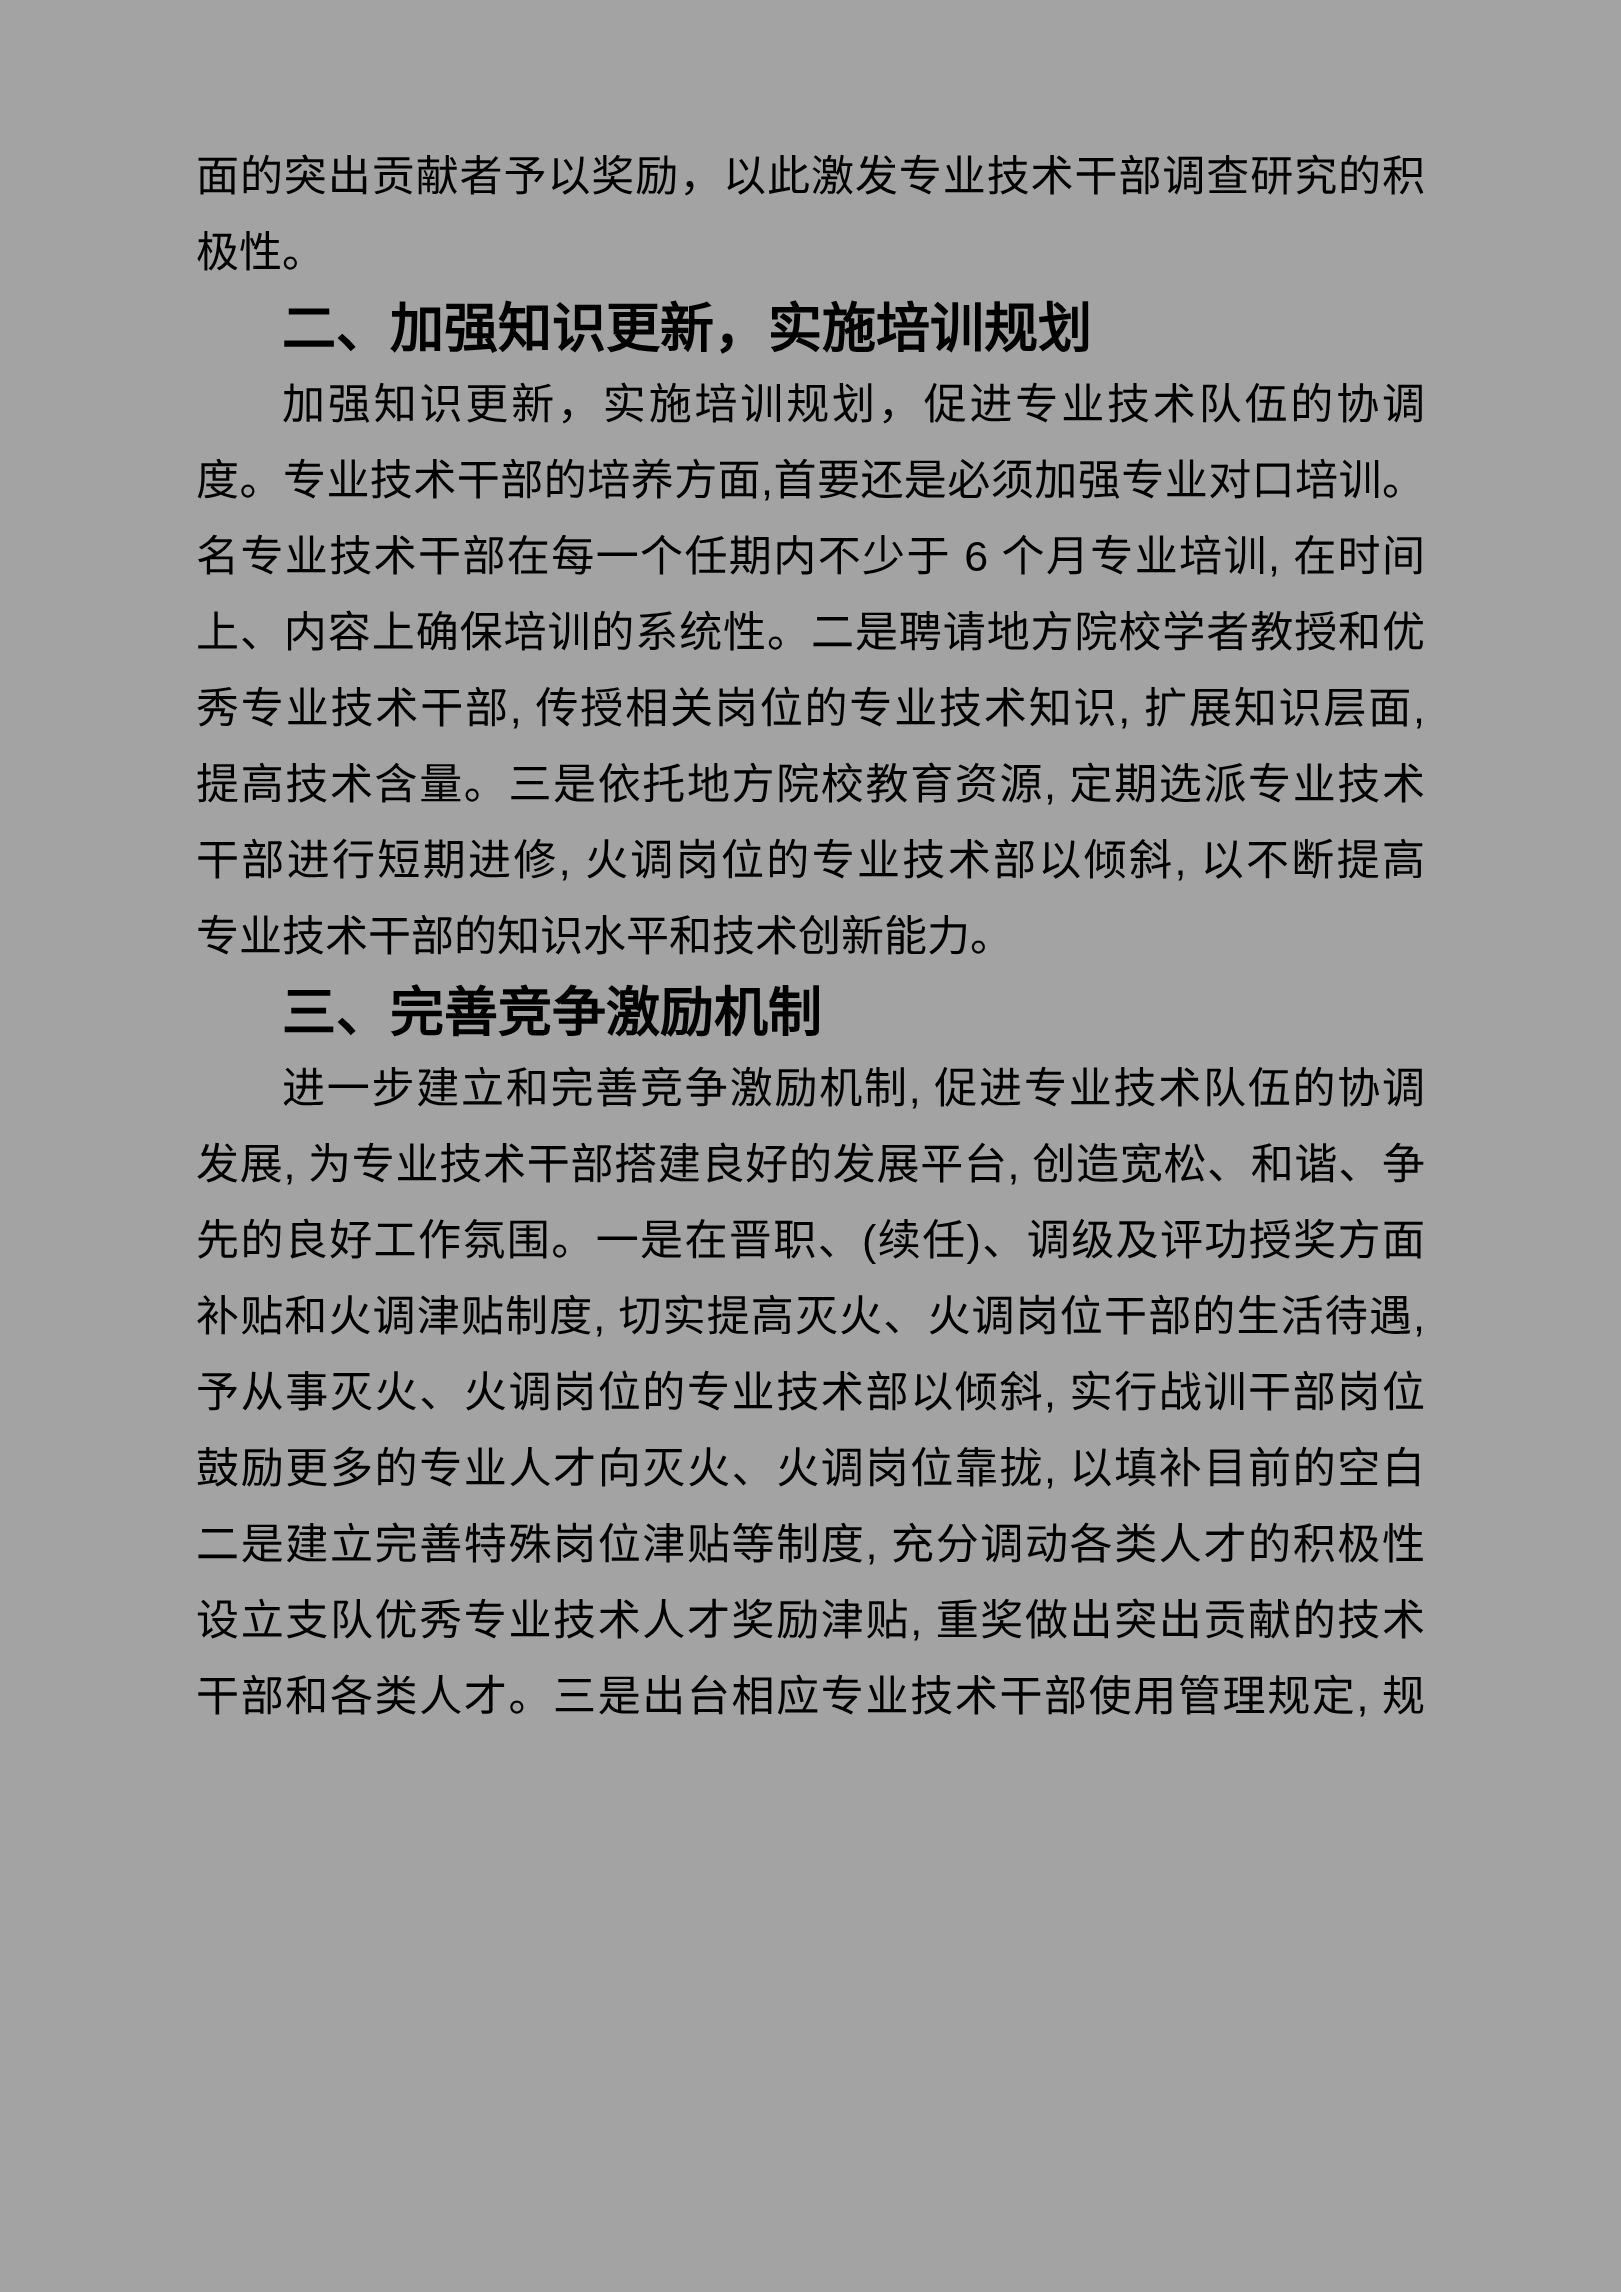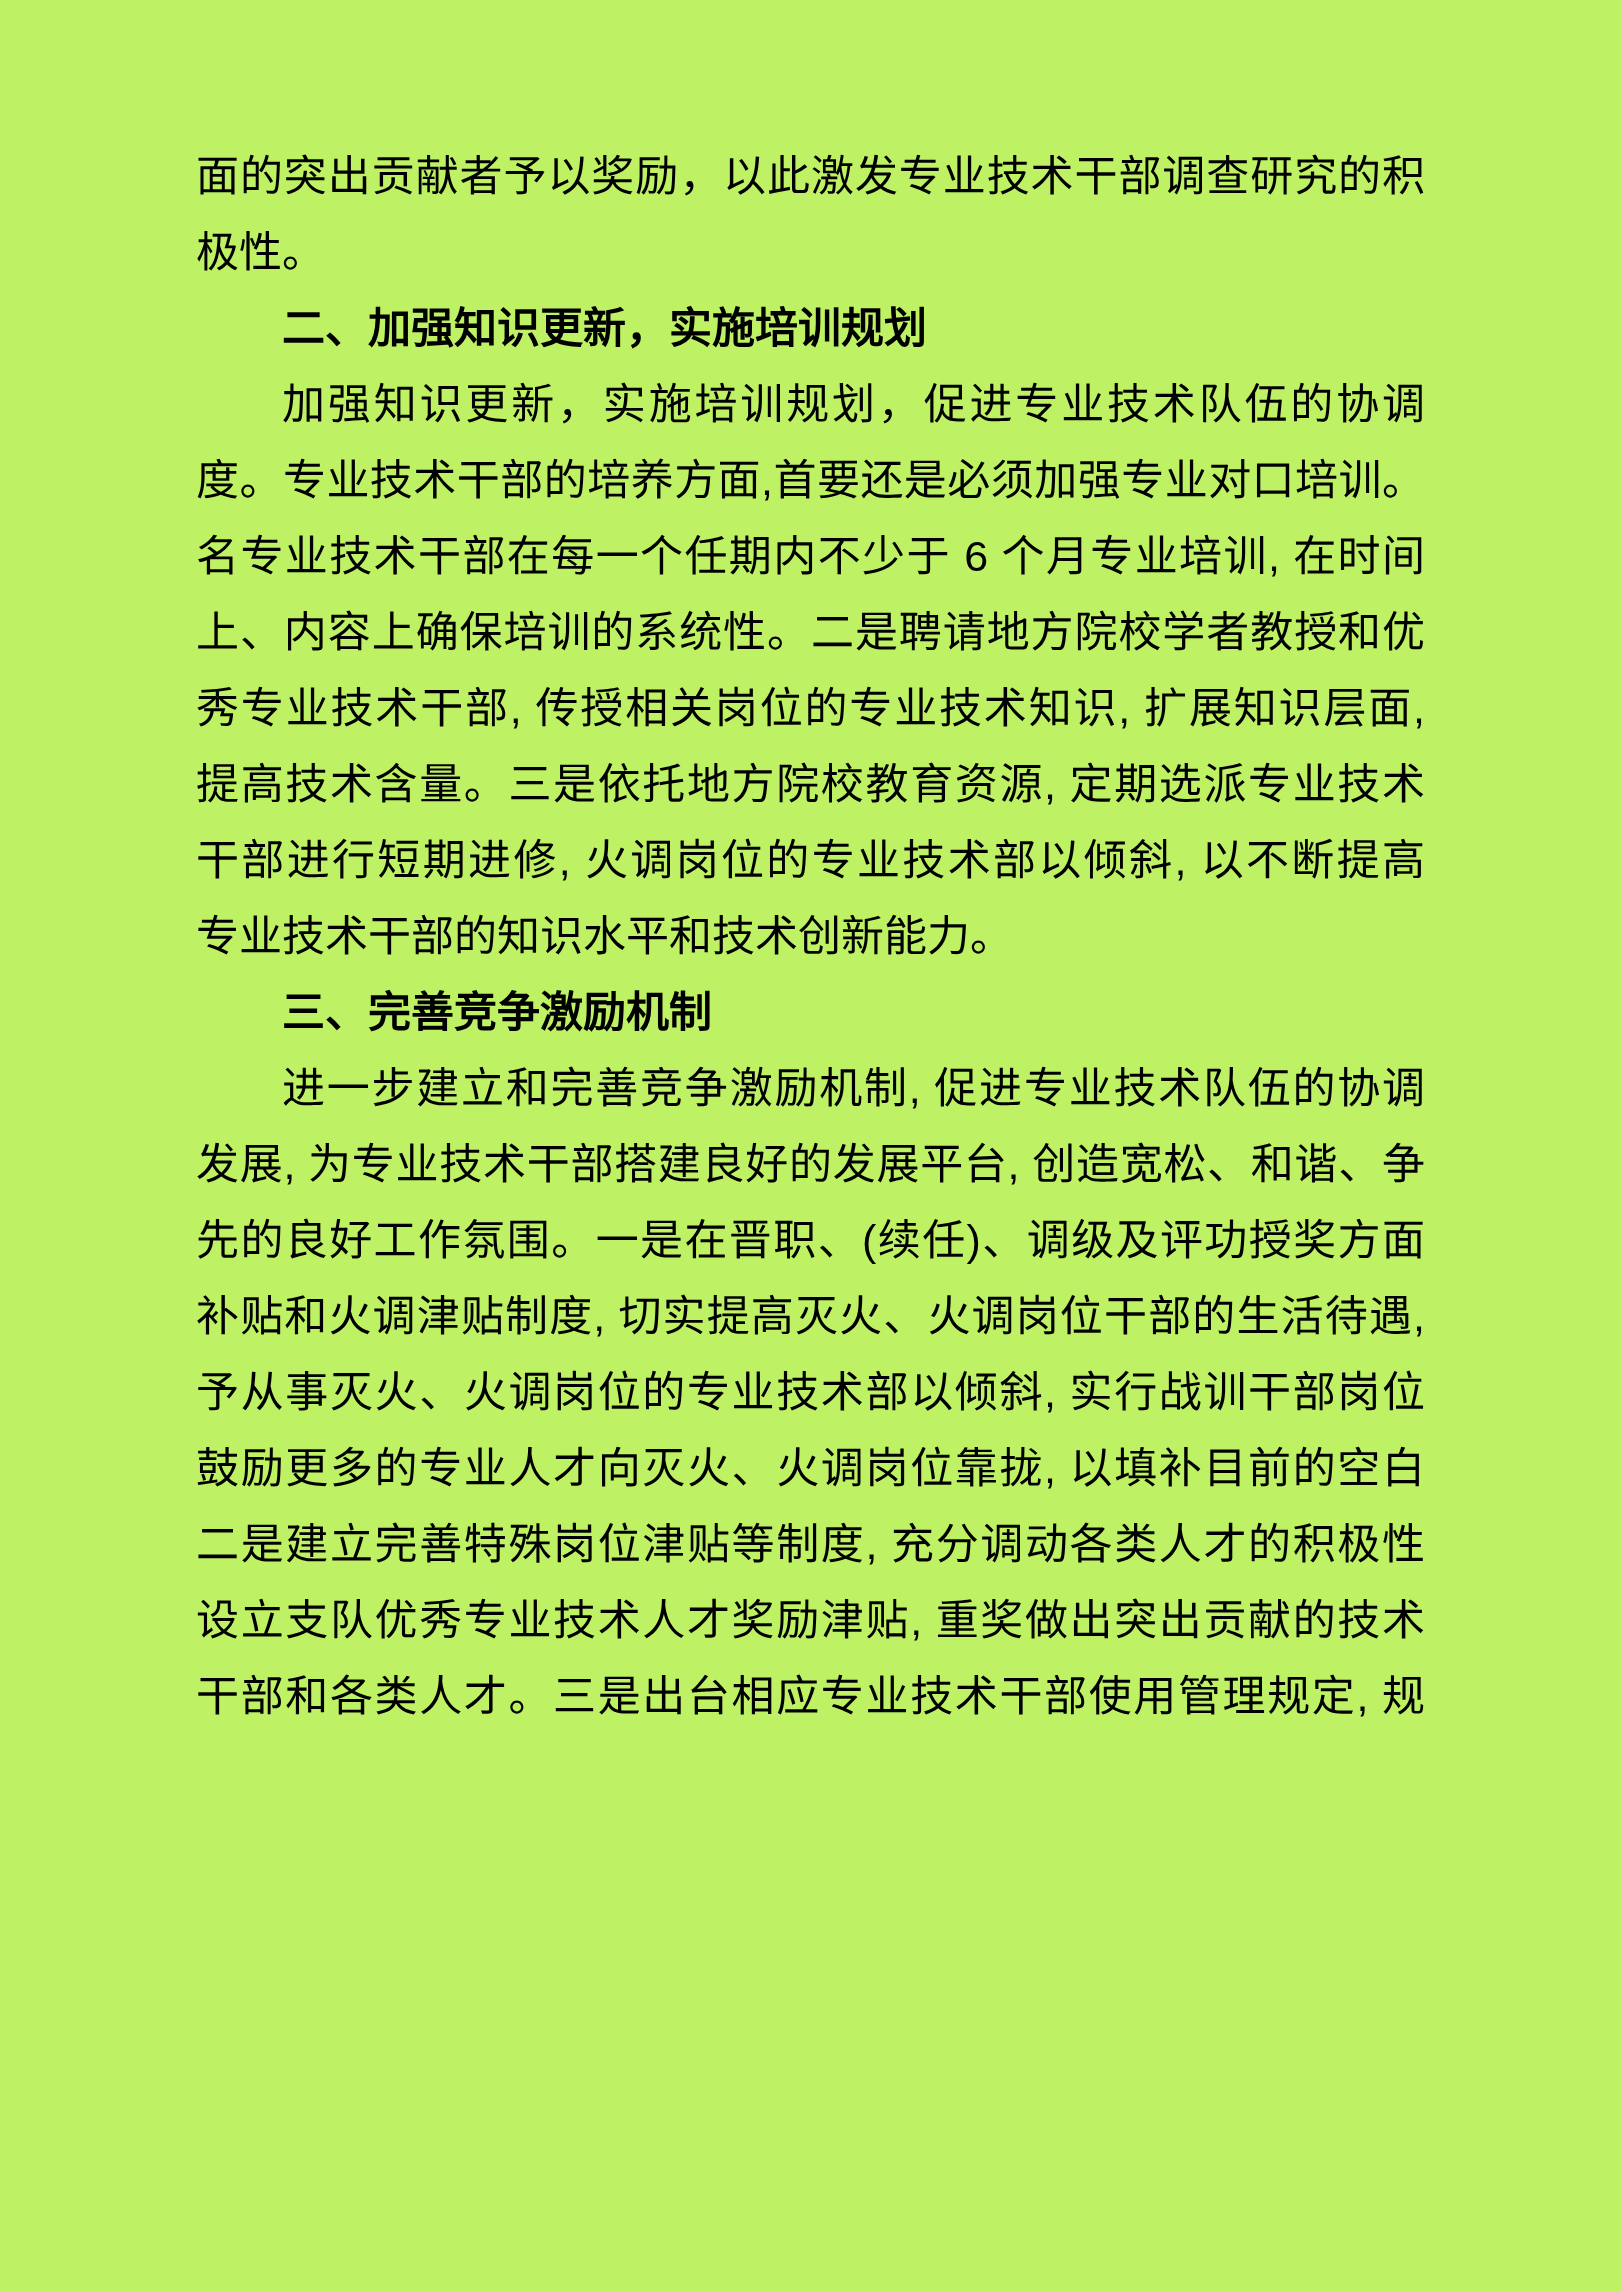--- a/index.html
+++ b/index.html
@@ -5,42 +5,42 @@
 <style>
   * { margin: 0; padding: 0; box-sizing: border-box; }
   html, body {
     background: #ffffff;
     font-family: "Liberation Sans", "DejaVu Sans", sans-serif;
   }
   .page {
     position: relative;
     width: 1621px;
     height: 2293px;
-    background: #bef264;
+    background: #a3a3a3;
     padding: 138px 196px 0 196px;
     color: #000000;
     overflow: hidden;
   }
   .doc-content {
     width: 1229px;
   }
   .block { width: 100%; }
   .line {
     font-size: 43px;
     line-height: 76px;
     height: 76px;
     overflow: hidden;
     text-align: justify;
     text-align-last: justify;
     color: #000000;
   }
   .line.first-line { text-indent: 86px; }
   .line.no-justify { text-align: center; text-align-last: left; }
   .heading-line {
-    font-size: 43px;
+    font-size: 54px;
     line-height: 76px;
     height: 76px;
     font-weight: 700;
     text-indent: 86px;
     text-align: right;
     text-align-last: left;
     overflow: hidden;
   }
 </style>
 </head>

